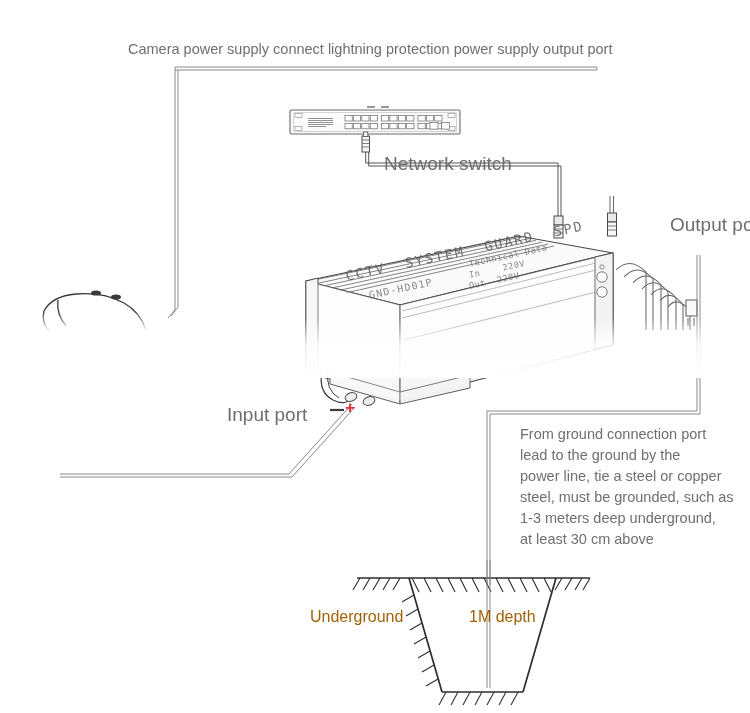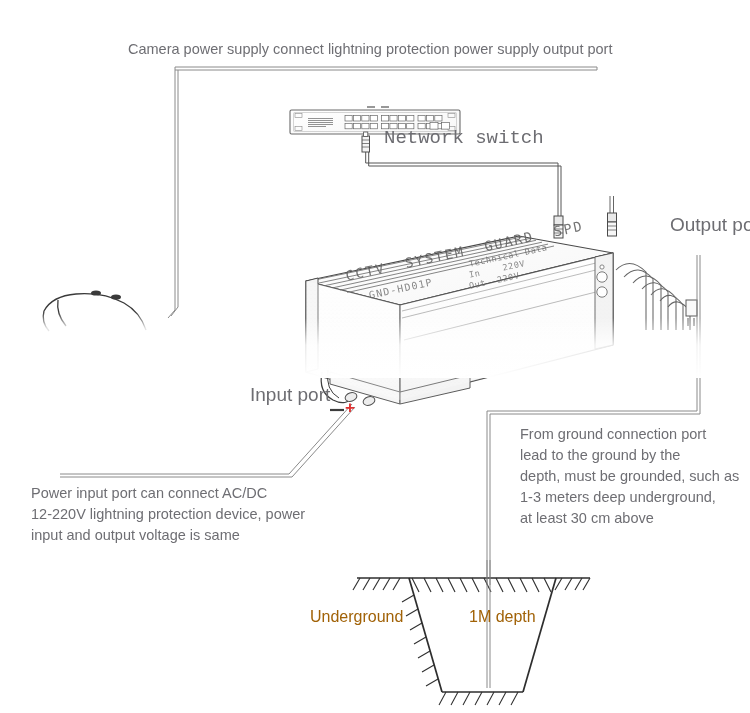--- a/index.html
+++ b/index.html
@@ -286,55 +286,51 @@
       <path d="M487 560 L487 688" stroke="#8a8a8a" stroke-width="1" fill="none"></path>
       <path d="M490 560 L490 688" stroke="#8a8a8a" stroke-width="1" fill="none"></path>
     </g>
   </svg>
 
   <div class="fade" style="left:290px;top:318px;width:420px;height:60px;"></div>
   <div class="fade" style="left:28px;top:312px;width:140px;height:36px;"></div>
 
   <div class="txt caption" style="left:128px;top:39px;">Camera power supply connect lightning protection power supply output port</div>
 
-  <div class="txt label-big" style="left:384px;top:127px;font-family:Liberation Mono, monospace;">Network switch</div>
+  <div class="txt label-big" style="left:384px;top:153px;">Network switch</div>
 
   <div class="txt label-big" style="left:634px;top:214px;margin-left:36px;">Output port</div>
 
-  <div class="txt label-big" style="left:227px;top:384px;margin-left:23px;">Input port</div>
+  <div class="txt label-big" style="left:227px;top:404px;">Input port</div>
 
   <div class="txt" style="left:345px;top:398px;color:#e03131;font-size:17px;font-weight:bold;">+</div>
 
   <div style="position:absolute;left:344px;top:268px;transform:rotate(-12deg);transform-origin:left top;
               font-size:13.5px;letter-spacing:2px;color:#5c5c5c;white-space:pre;
               font-family:'DejaVu Sans Mono',monospace;opacity:.85;">CCTV  SYSTEM  GUARD  SPD</div>
   <div style="position:absolute;left:368px;top:290px;transform:rotate(-12deg);transform-origin:left top;
               font-size:10px;letter-spacing:1.2px;color:#6a6a6a;white-space:pre;
               font-family:'DejaVu Sans Mono',monospace;opacity:.8;">GND-HD01P</div>
   <div style="position:absolute;left:468px;top:259px;transform:rotate(-12deg);transform-origin:left top;
               font-size:8.5px;letter-spacing:.6px;color:#6a6a6a;white-space:pre;
               font-family:'DejaVu Sans Mono',monospace;opacity:.8;">Technical Data</div>
   <div style="position:absolute;left:468px;top:270px;transform:rotate(-12deg);transform-origin:left top;
               font-size:8.5px;letter-spacing:.6px;color:#6a6a6a;white-space:pre;
               font-family:'DejaVu Sans Mono',monospace;opacity:.8;">In    220V</div>
   <div style="position:absolute;left:468px;top:281px;transform:rotate(-12deg);transform-origin:left top;
               font-size:8.5px;letter-spacing:.6px;color:#6a6a6a;white-space:pre;
               font-family:'DejaVu Sans Mono',monospace;opacity:.8;">Out  220V</div>
 
 
-  <div style="position:absolute;left:31px;top:483px;width:330px;">
-    <div class="caption">Power input port can connect AC/DC</div>
-    <div class="caption">12-220V lightning protection device, power</div>
-    <div class="caption">input and output voltage is same</div>
-  </div>
 
   <div style="position:absolute;left:500px;top:424px;width:220px;margin-left:20px;">
     <div class="caption">From ground connection port</div>
     <div class="caption">lead to the ground by the</div>
-    <div class="caption">depth, must be grounded, such as</div>
+    <div class="caption">power line, tie a steel or copper</div>
+    <div class="caption">steel, must be grounded, such as</div>
     <div class="caption">1-3 meters deep underground,</div>
     <div class="caption">at least 30 cm above</div>
   </div>
 
   <div class="txt label-mid" style="left:310px;top:608px;">Underground</div>
 
   <div class="txt label-mid" style="left:469px;top:608px;">1M depth</div>
 
 </div>
 

